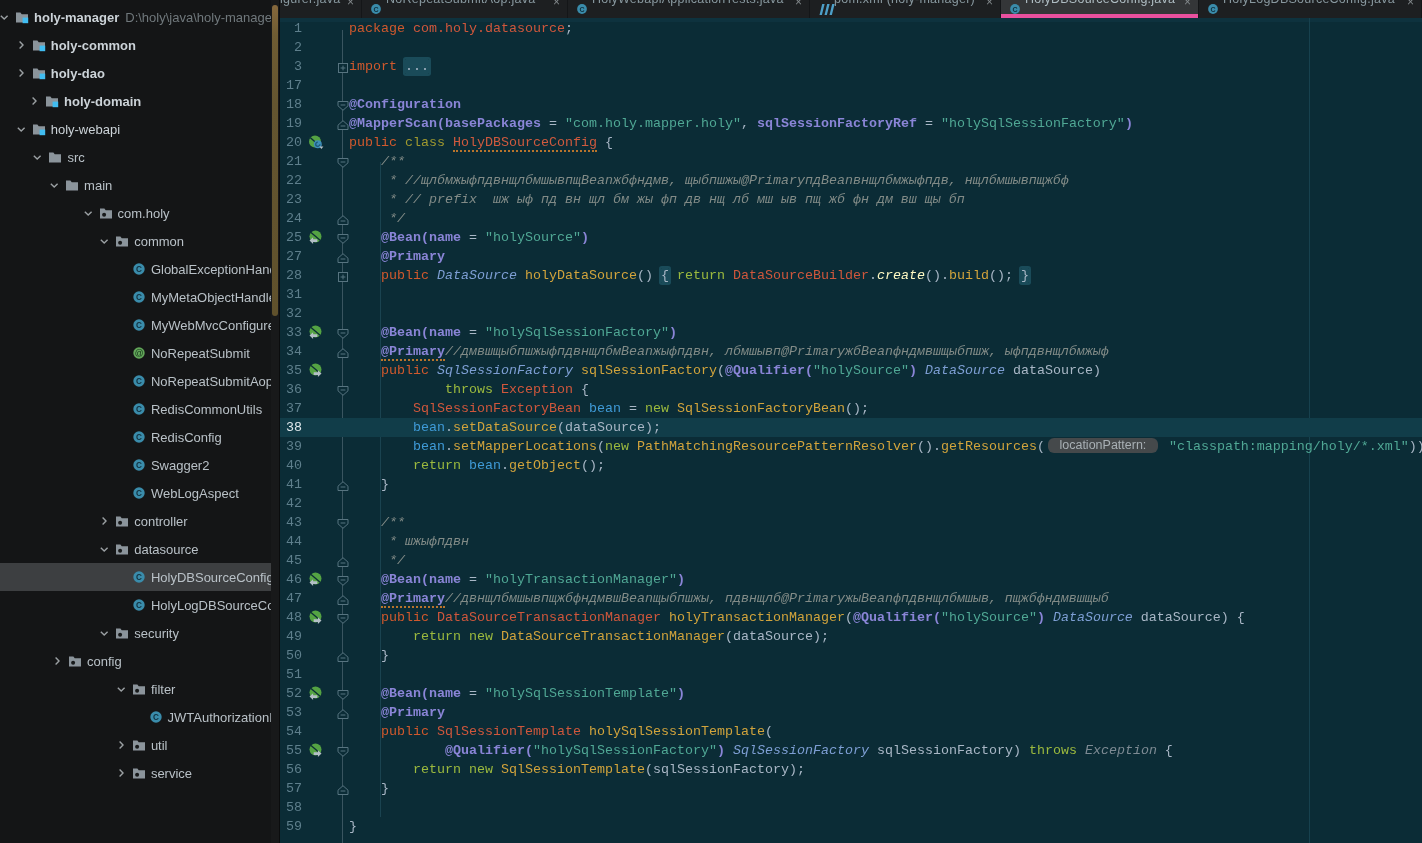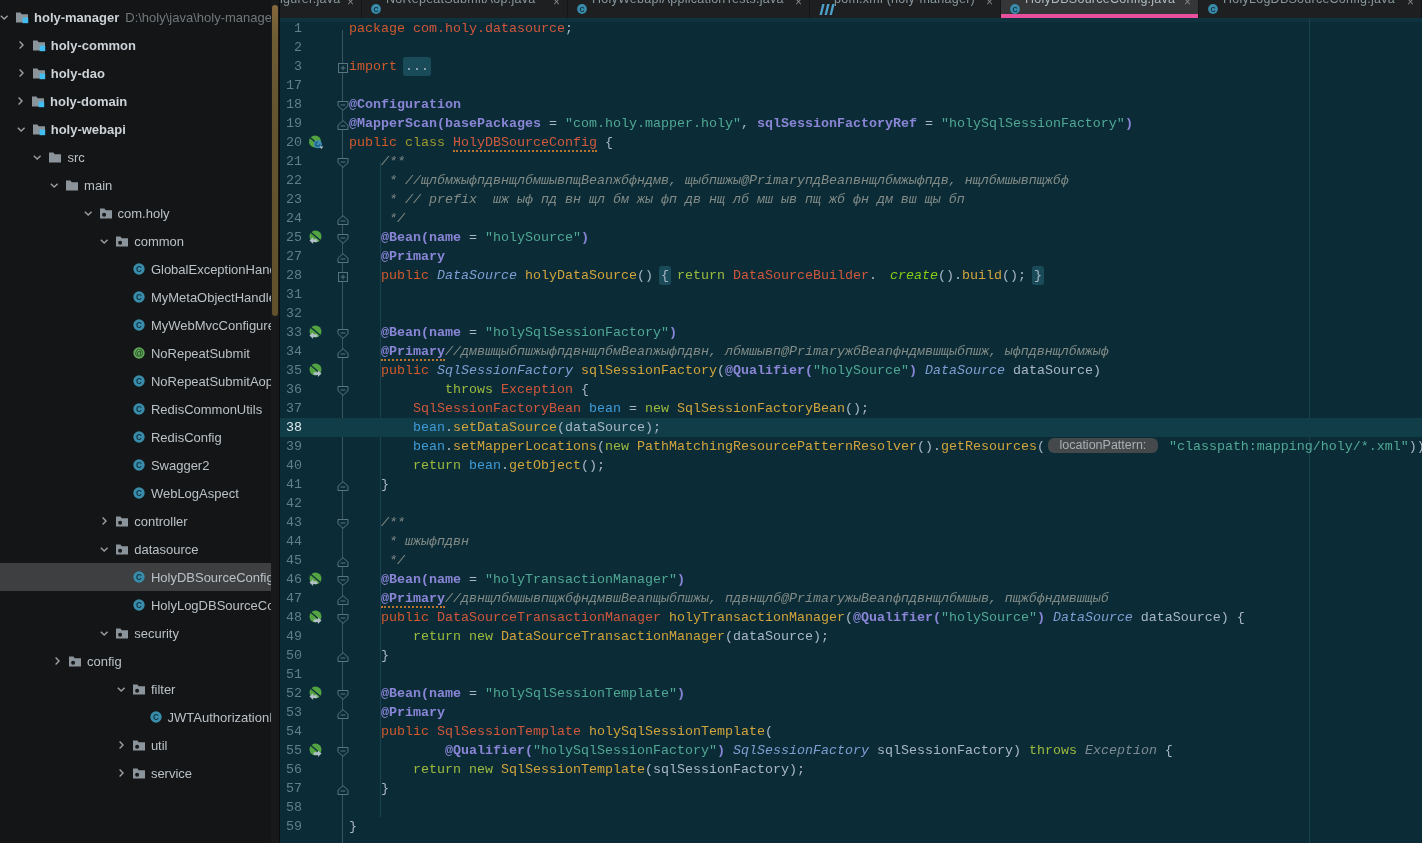--- a/index.html
+++ b/index.html
@@ -18,21 +18,21 @@
 #indentg { position:absolute; left:100px; top:145px; height:655px; width:1px; background:#1a4350; }
 #lines { position:absolute; left:0; top:1.5px; width:100%; }
 .ln { position:relative; height:19px; font:13.333px/19px "Liberation Mono",monospace; white-space:pre; color:#a9b7c6; }
 .ln.cur { background:#113d49; }
 .num { position:absolute; left:0; width:22px; text-align:right; color:#5e7f8c; }
 .cur .num { color:#dfe8ec; }
 .gic { position:absolute; left:28px; top:2px; }
 .gfo { position:absolute; left:57px; top:4px; }
 .code { position:absolute; left:69px; }
 .k { color:#d1592d; } .c { color:#d0573c; } .g { color:#d2a43c; }
-.gi { color:#84cc16; font-style:italic;margin-left:13px; }
+.gi { color:#fef9c3; font-style:italic; }
 .s { color:#50a895; } .a { color:#8a85d7; font-weight:bold; }
 .i { color:#7d9ed3; font-style:italic; } .v { color:#3f9bd8; }
 .f { color:#9cba3e; } .ck { color:#a0992f; }
 .m { color:#828b87; font-style:italic; }
 .x { color:#7d8a93; font-style:italic; }
 .cu { color:#d05a3e; border-bottom:2px dotted #b8742c; }
 .au { color:#8a85d7; font-weight:bold; border-bottom:2px dotted #b8742c; }
 .box { background:#1a4b59; box-shadow:0 0 0 2px #1a4b59; border-radius:1px; }
 .pill { display:inline-block; width:110px; height:15px; margin:0 3px; background:#45494b; border-radius:6px; font:12.5px/15px "Liberation Sans",sans-serif; font-style:normal; color:#a8b0b5; text-align:center; vertical-align:middle; }
 #panel { position:absolute; left:0; top:0; width:280px; height:843px; background:#141516; overflow:hidden; font-family:"Liberation Sans",sans-serif; z-index:6; }
@@ -273,39 +273,39 @@
 <div class="trow " style="padding-left:16.7px">
         <span class="chev"><svg width="15" height="14" viewBox="0 0 15 14">
             <path d="M2.6 3.6 L6 7 L2.6 10.4" stroke="#9ba0a3" stroke-width="1.4" fill="none"></path>
           </svg></span>
         <span class="ticon"><svg width="14" height="14" viewBox="0 0 14 14">
             <path d="M1 2.6 h4.4 l1.3 1.7 h6.3 v8.1 h-12 z" fill="#8b949b"></path>
             <rect x="7.6" y="7.6" width="5.6" height="5.6" fill="#41bdf1"></rect>
           </svg></span>
         <span class="tlabel" style="font-weight:bold;color:#ccd3d8">holy-dao</span>
       </div>
-<div class="trow " style="padding-left:16px">
+<div class="trow " style="padding-left:30px">
         <span class="chev"><svg width="15" height="14" viewBox="0 0 15 14">
             <path d="M2.6 3.6 L6 7 L2.6 10.4" stroke="#9ba0a3" stroke-width="1.4" fill="none"></path>
           </svg></span>
         <span class="ticon"><svg width="14" height="14" viewBox="0 0 14 14">
             <path d="M1 2.6 h4.4 l1.3 1.7 h6.3 v8.1 h-12 z" fill="#8b949b"></path>
             <rect x="7.6" y="7.6" width="5.6" height="5.6" fill="#41bdf1"></rect>
           </svg></span>
         <span class="tlabel" style="font-weight:bold;color:#ccd3d8">holy-domain</span>
       </div>
 <div class="trow " style="padding-left:16.7px">
         <span class="chev"><svg width="15" height="14" viewBox="0 0 15 14">
             <path d="M0.8 5.7 L4.2 9 L7.6 5.7" stroke="#9ba0a3" stroke-width="1.4" fill="none"></path>
           </svg></span>
         <span class="ticon"><svg width="14" height="14" viewBox="0 0 14 14">
             <path d="M1 2.6 h4.4 l1.3 1.7 h6.3 v8.1 h-12 z" fill="#8b949b"></path>
             <rect x="7.6" y="7.6" width="5.6" height="5.6" fill="#41bdf1"></rect>
           </svg></span>
-        <span class="tlabel" style="font-weight:bold;color:#ccd3d8">holy-webapi</span>
+        <span class="tlabel" style="font-weight:normal;color:#ccd3d8">holy-webapi</span>
       </div>
 <div class="trow " style="padding-left:33.4px">
         <span class="chev"><svg width="15" height="14" viewBox="0 0 15 14">
             <path d="M0.8 5.7 L4.2 9 L7.6 5.7" stroke="#9ba0a3" stroke-width="1.4" fill="none"></path>
           </svg></span>
         <span class="ticon"><svg width="14" height="14" viewBox="0 0 14 14">
             <path d="M1 2.6 h4.4 l1.3 1.7 h6.3 v8.1 h-12 z" fill="#8b949b"></path>
           </svg></span>
         <span class="tlabel">src</span>
       </div>

